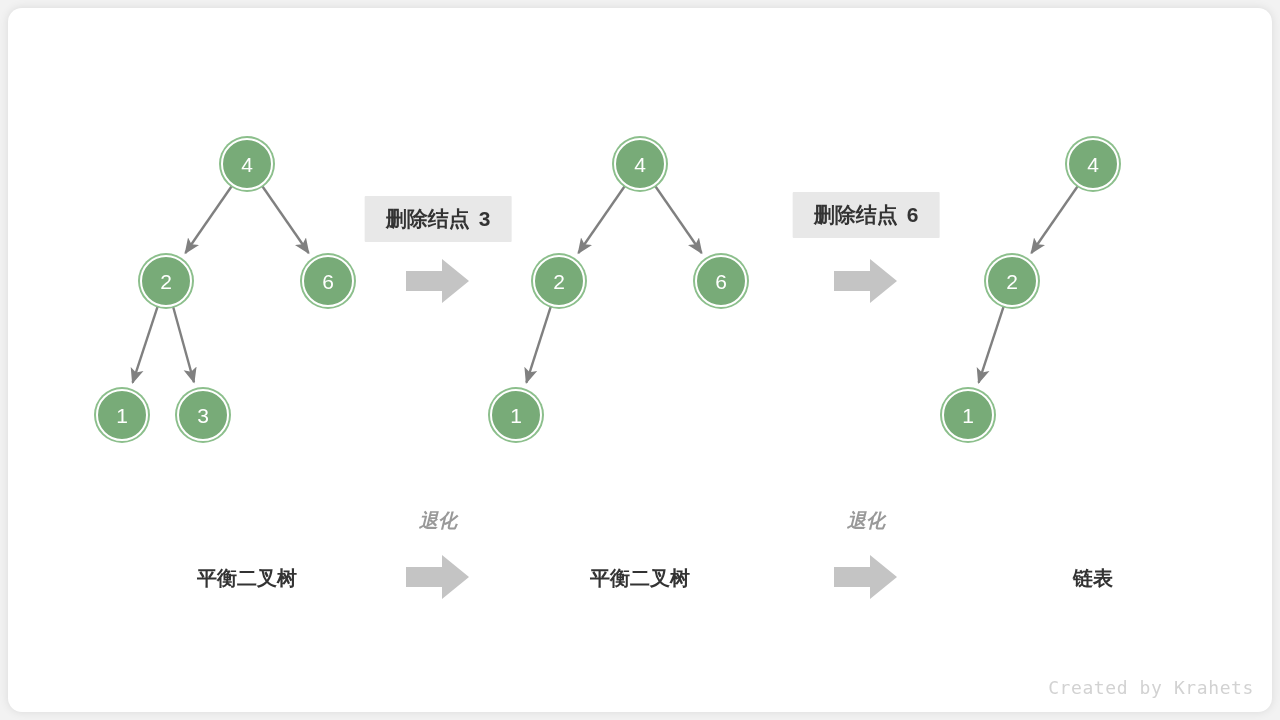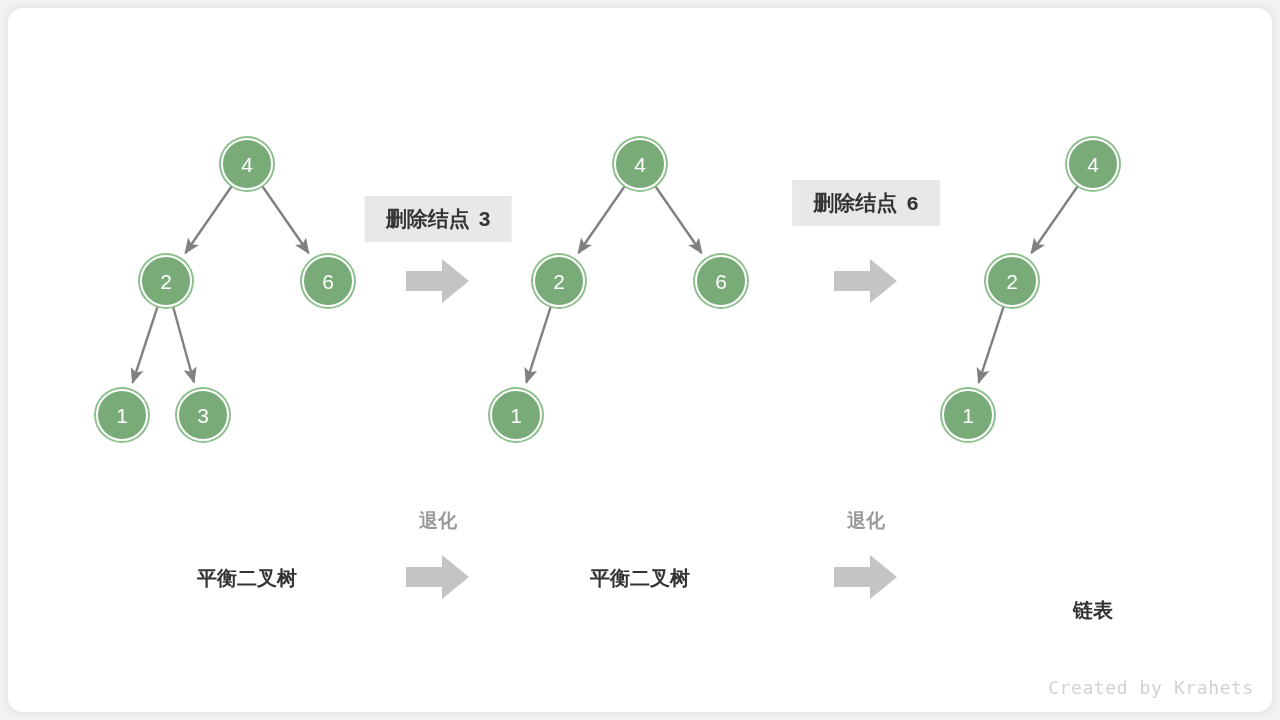--- a/index.html
+++ b/index.html
@@ -99,20 +99,21 @@
     text-align: center;
   }
   .sub-label {
     position: absolute;
     transform: translateX(-50%);
     font-size: 19px;
     font-weight: bold;
     color: #999999;
     white-space: nowrap;
     text-align: left;
+    font-style: italic;
   }
 
   
   .watermark {
     position: absolute;
     right: 26px;
     bottom: 22px;
     font-family: "DejaVu Sans Mono", "Liberation Mono", monospace;
     font-size: 18px;
     color: #d2d2d2;
@@ -178,21 +179,21 @@
       </div>
       <div class="node" style="left: 1012px; top: 281px;">
         <span class="node-label">2</span>
       </div>
       <div class="node" style="left: 968px; top: 415px;">
         <span class="node-label">1</span>
       </div>
     </div>
   <div id="badges-group">
       <div class="op-badge" style="left: 438px; top: 196px;"><span>删除结点</span><span class="op-num">3</span></div>
-      <div class="op-badge" style="left: 866px; top: 180px; font-family: Liberation Mono, monospace;"><span>删除结点</span><span class="op-num">6</span></div>
+      <div class="op-badge" style="left: 866px; top: 192px;"><span>删除结点</span><span class="op-num">6</span></div>
     </div>
   <div id="arrows-group">
       <div class="block-arrow" style="left: 438px; top: 281px;"><svg width="64" height="46" viewBox="0 0 64 46" xmlns="http://www.w3.org/2000/svg">
           <path d="M0,13 L36,13 L36,1 L63,23 L36,45 L36,33 L0,33 Z" fill="#c4c4c4"></path>
         </svg></div>
       <div class="block-arrow" style="left: 866px; top: 281px;"><svg width="64" height="46" viewBox="0 0 64 46" xmlns="http://www.w3.org/2000/svg">
           <path d="M0,13 L36,13 L36,1 L63,23 L36,45 L36,33 L0,33 Z" fill="#c4c4c4"></path>
         </svg></div>
       <div class="block-arrow" style="left: 438px; top: 577px;"><svg width="64" height="46" viewBox="0 0 64 46" xmlns="http://www.w3.org/2000/svg">
           <path d="M0,13 L36,13 L36,1 L63,23 L36,45 L36,33 L0,33 Z" fill="#c4c4c4"></path>
@@ -201,17 +202,17 @@
           <path d="M0,13 L36,13 L36,1 L63,23 L36,45 L36,33 L0,33 Z" fill="#c4c4c4"></path>
         </svg></div>
     </div>
   <div id="sublabels-group">
       <div class="sub-label" style="left: 438px; top: 508px;">退化</div>
       <div class="sub-label" style="left: 866px; top: 508px;">退化</div>
     </div>
   <div id="captions-group">
       <div class="caption" style="left: 247px; top: 565px;">平衡二叉树</div>
       <div class="caption" style="left: 640px; top: 565px;">平衡二叉树</div>
-      <div class="caption" style="left: 1093px; top: 597px;">链表</div>
+      <div class="caption" style="left: 1093px; top: 565px;">链表</div>
     </div>
 
   <div class="watermark">Created by Krahets</div>
 </div>
 
 </body></html>

